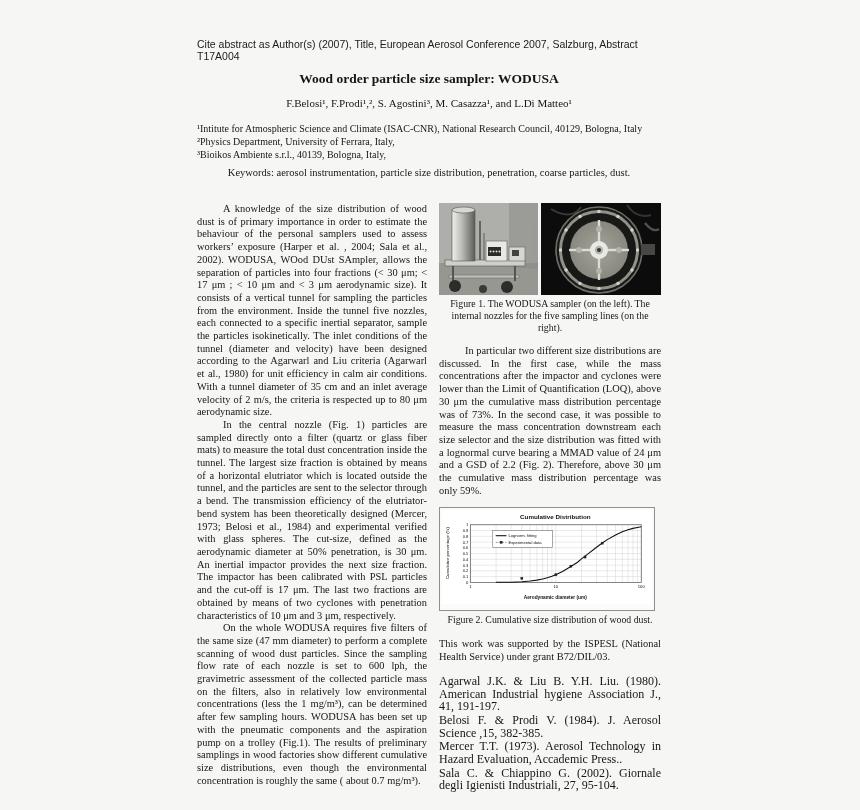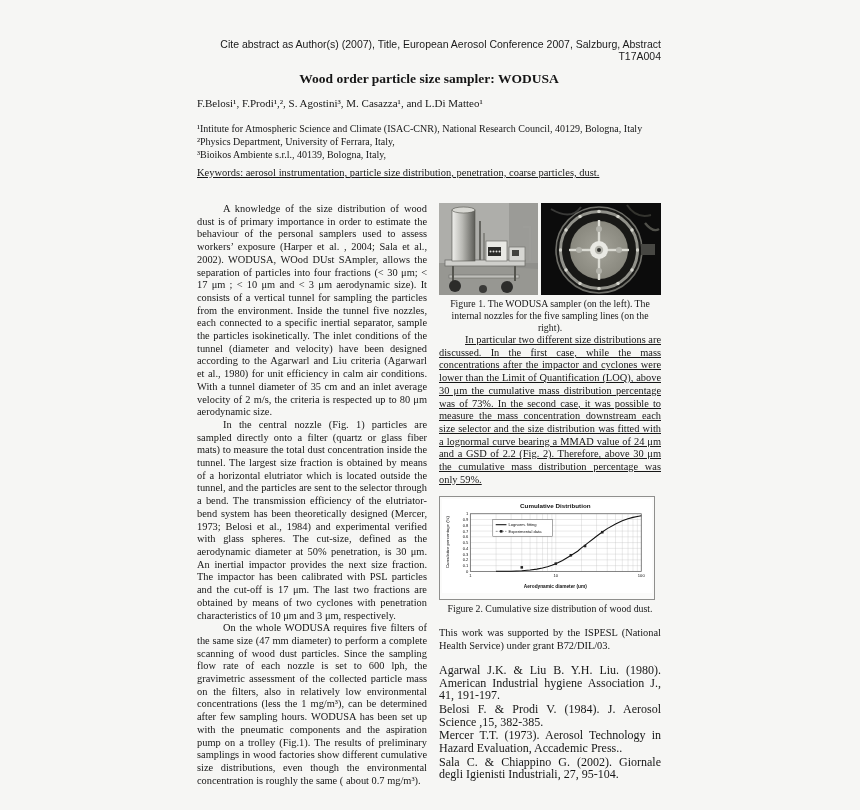--- a/index.html
+++ b/index.html
@@ -6,50 +6,50 @@
   body{
     width:860px;height:810px;position:relative;
     background:#f6f6f4;color:#161616;
     font-family:"Liberation Serif", serif;
     overflow:hidden;
   }
   .content{position:absolute;left:197px;top:0;width:464px;}
   .cite-line{
     position:absolute;top:38px;left:0;width:100%;
     font-family:"Liberation Sans", sans-serif;
-    font-size:10.5px;text-align:right;color:#1a1a1a;
+    font-size:10.5px;text-align:left;color:#1a1a1a;
   }
   .paper-title{
     position:absolute;top:71px;left:0;width:100%;
     font-size:13.5px;font-weight:bold;text-align:center;
   }
   .authors{
     position:absolute;top:97px;left:0;width:100%;
-    font-size:11px;text-align:left;
+    font-size:11px;text-align:center;
   }
   .affiliations{
     position:absolute;top:122px;left:0;width:100%;
     font-size:10px;line-height:13px;
   }
   .keywords{
     position:absolute;top:167px;left:0;width:100%;
-    font-size:10.5px;text-align:left;text-decoration:underline;
+    font-size:10.5px;text-align:center;
   }
   .col{position:absolute;top:203px;}
   .col-left{left:0;width:230px;}
   .col-right{left:242px;width:222px;}
   .body-text{
     font-size:10.4px;line-height:12.7px;text-align:justify;margin:0;
   }
   .body-text.indent{text-indent:26px;}
   .fig1-photos{display:flex;gap:3px;height:92px;}
   .fig-caption{
     font-size:9.8px;line-height:12px;text-align:center;margin:3px 0 0 0;
   }
-  .rc-para{text-decoration:underline;}
+  .rc-para{margin-top:11px;}
   .fig2-box{
     margin-top:10px;border:1px solid #8f8f8d;background:#fbfbfa;
     padding:2px;width:216px;box-sizing:border-box;
   }
   .ack{margin-top:12px;}
   .references{margin-top:11px;}
   .ref{
     font-size:12px;line-height:12.7px;text-align:justify;margin:0 0 1px 0;
   }
   svg text{font-family:"Liberation Sans", sans-serif;fill:#111;}

